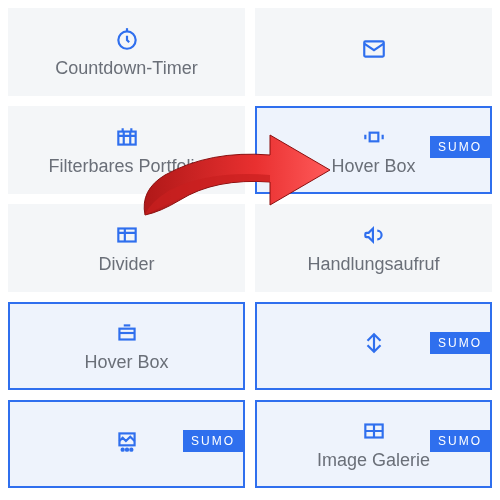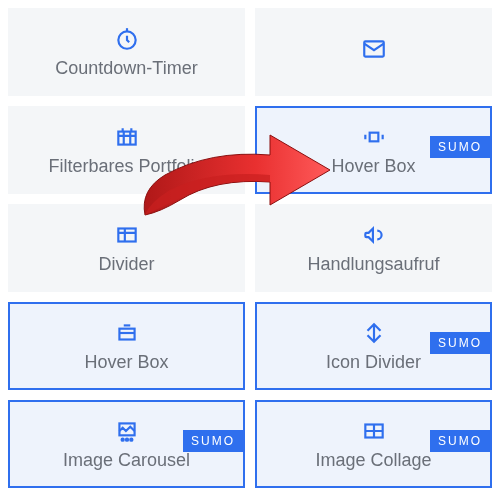--- a/index.html
+++ b/index.html
@@ -143,46 +143,44 @@
     <span class="label">Hover Box</span>
   </div>
 
   <div class="card bordered">
     <span class="badge">SUMO</span>
     <span class="icon">
       <svg width="26" height="26" viewBox="0 0 24 24" fill="none" stroke="#2f6fee" stroke-width="2">
           <path d="M12 4v16M6 10l6-6 6 6M6 14l6 6 6-6"></path>
         </svg>
     </span>
-    <span class="label">Icon Divider</span>
   </div>
 
   <div class="card bordered">
     <span class="badge">SUMO</span>
     <span class="icon">
       <svg width="26" height="26" viewBox="0 0 24 24" fill="none" stroke="#2f6fee" stroke-width="2">
           <rect x="5" y="5" width="14" height="11"></rect>
           <path d="M5 12l3-3 3 3 4-4 4 4"></path>
           <circle cx="8" cy="20" r="1" fill="#2f6fee"></circle>
           <circle cx="12" cy="20" r="1" fill="#2f6fee"></circle>
           <circle cx="16" cy="20" r="1" fill="#2f6fee"></circle>
         </svg>
     </span>
-    <span class="label">Image Carousel</span>
   </div>
 
   <div class="card bordered">
     <span class="badge">SUMO</span>
     <span class="icon">
       <svg width="26" height="26" viewBox="0 0 24 24" fill="none" stroke="#2f6fee" stroke-width="2">
           <rect x="4" y="6" width="16" height="12"></rect>
           <path d="M4 12h16M12 6v12"></path>
         </svg>
     </span>
-    <span class="label">Image Collage</span>
+    <span class="label">Image Galerie</span>
   </div>
 
 </div>
 
 <svg class="arrow-overlay" viewBox="0 0 220 120">
   <defs>
     <linearGradient id="arrowGrad" x1="0%" y1="0%" x2="100%" y2="0%">
       <stop offset="0%" stop-color="#b01818"></stop>
       <stop offset="60%" stop-color="#e93030"></stop>
       <stop offset="100%" stop-color="#ff5a5a"></stop>

